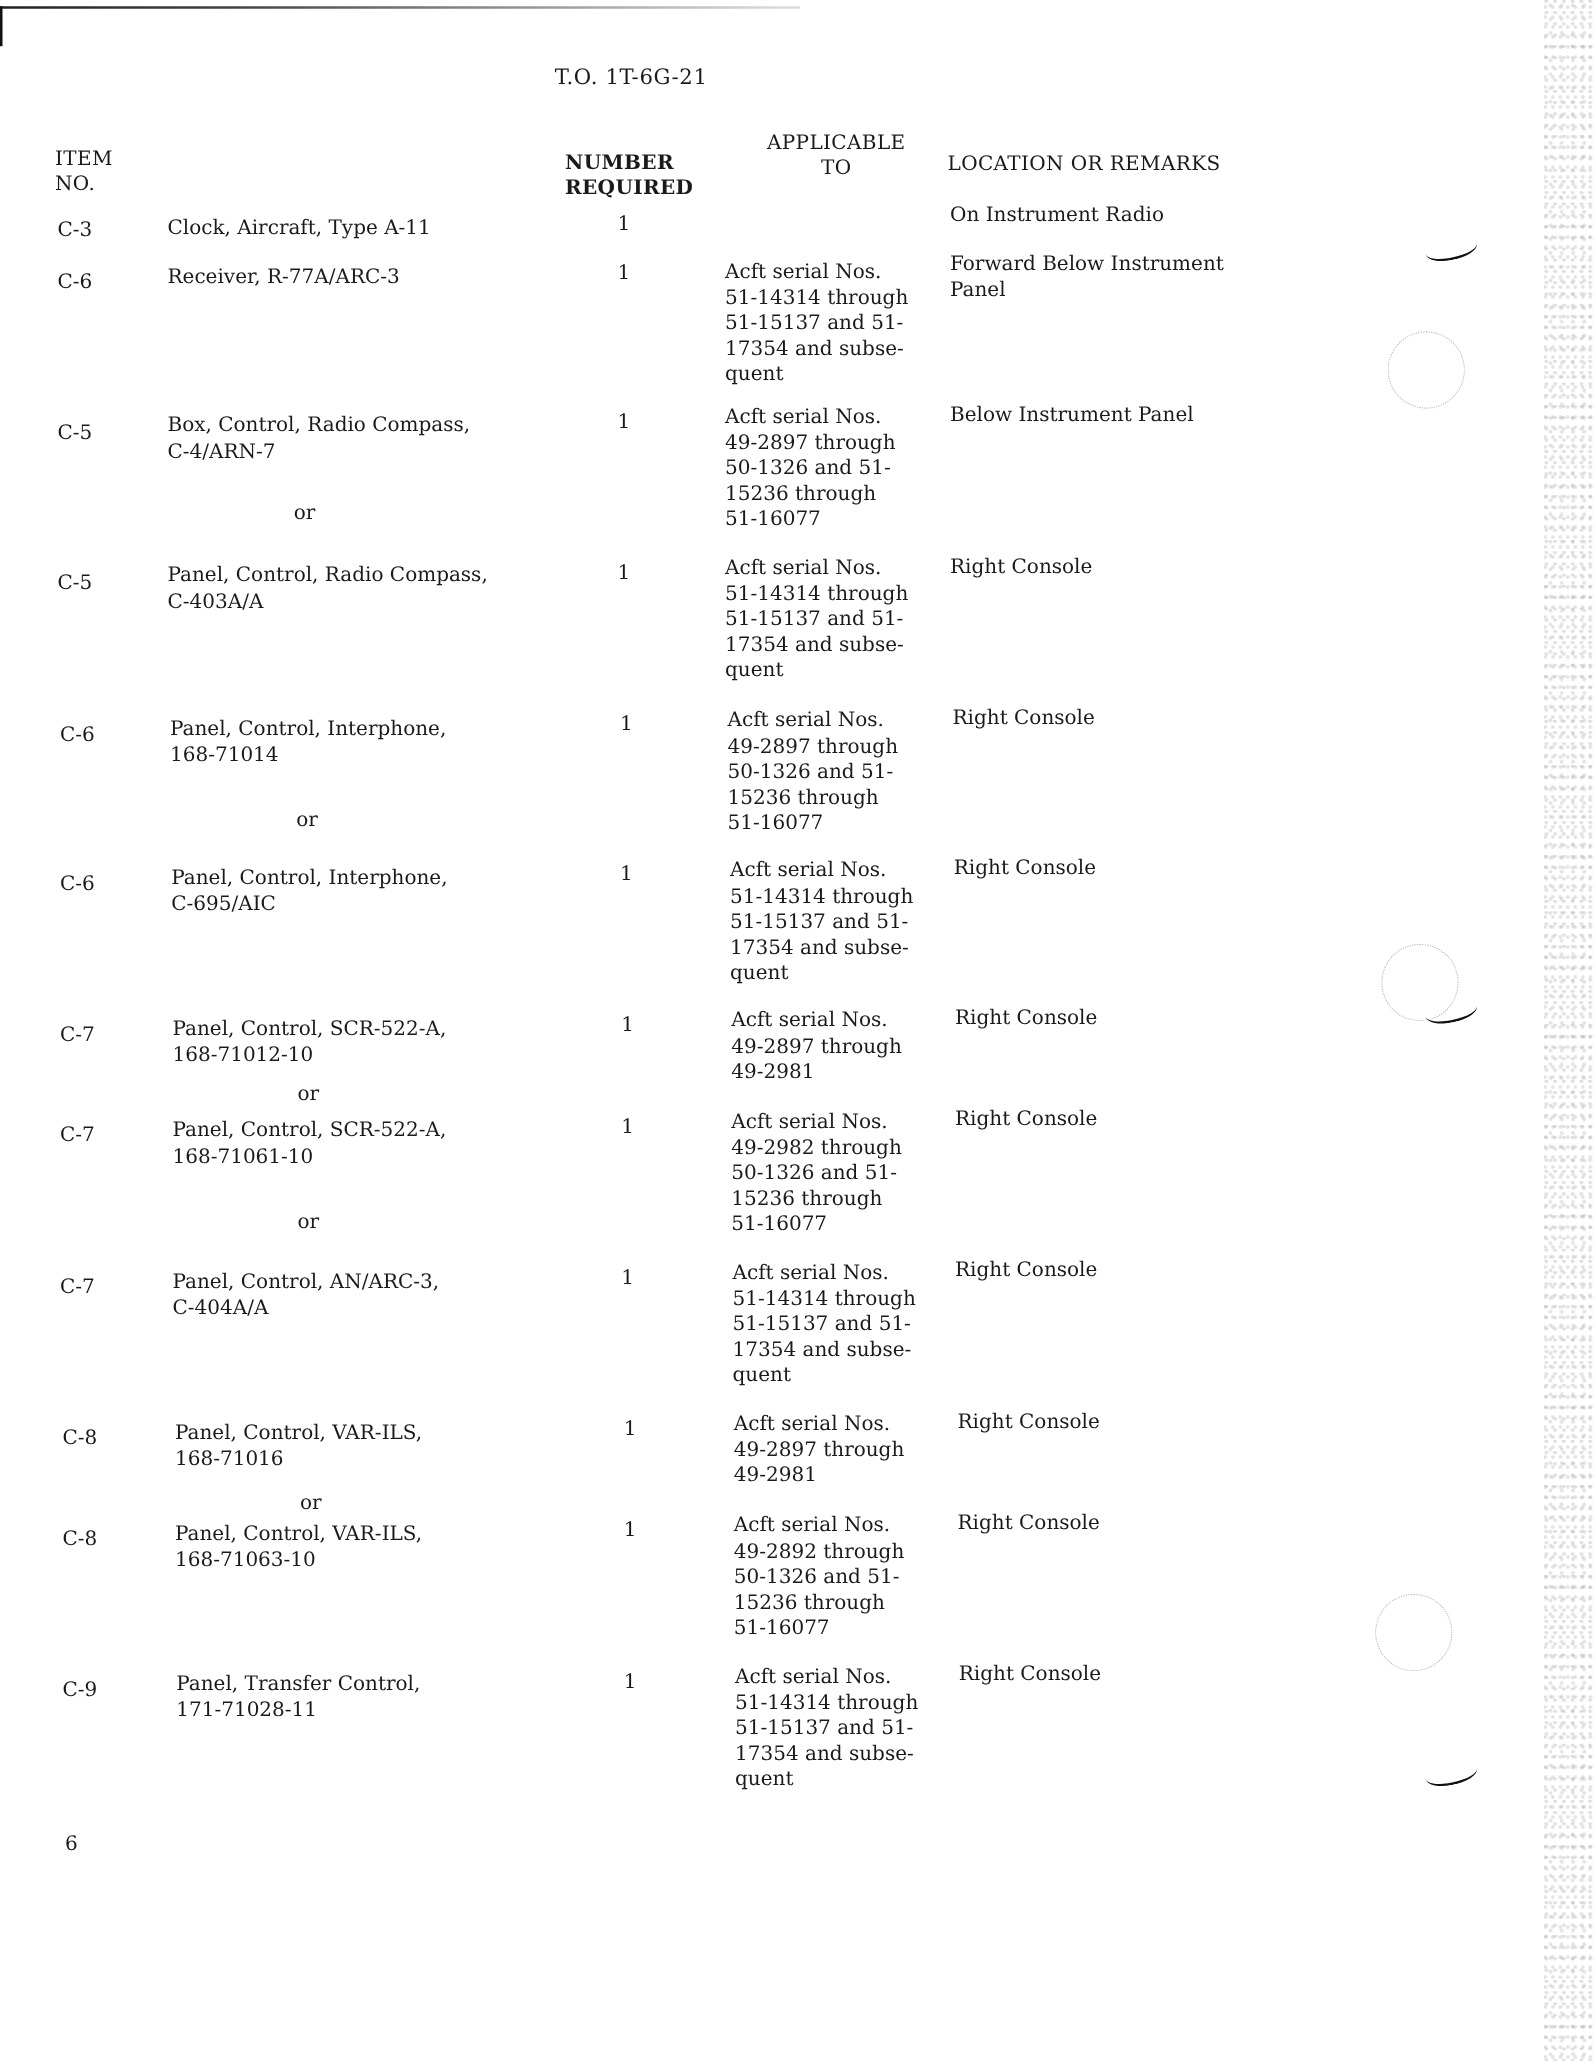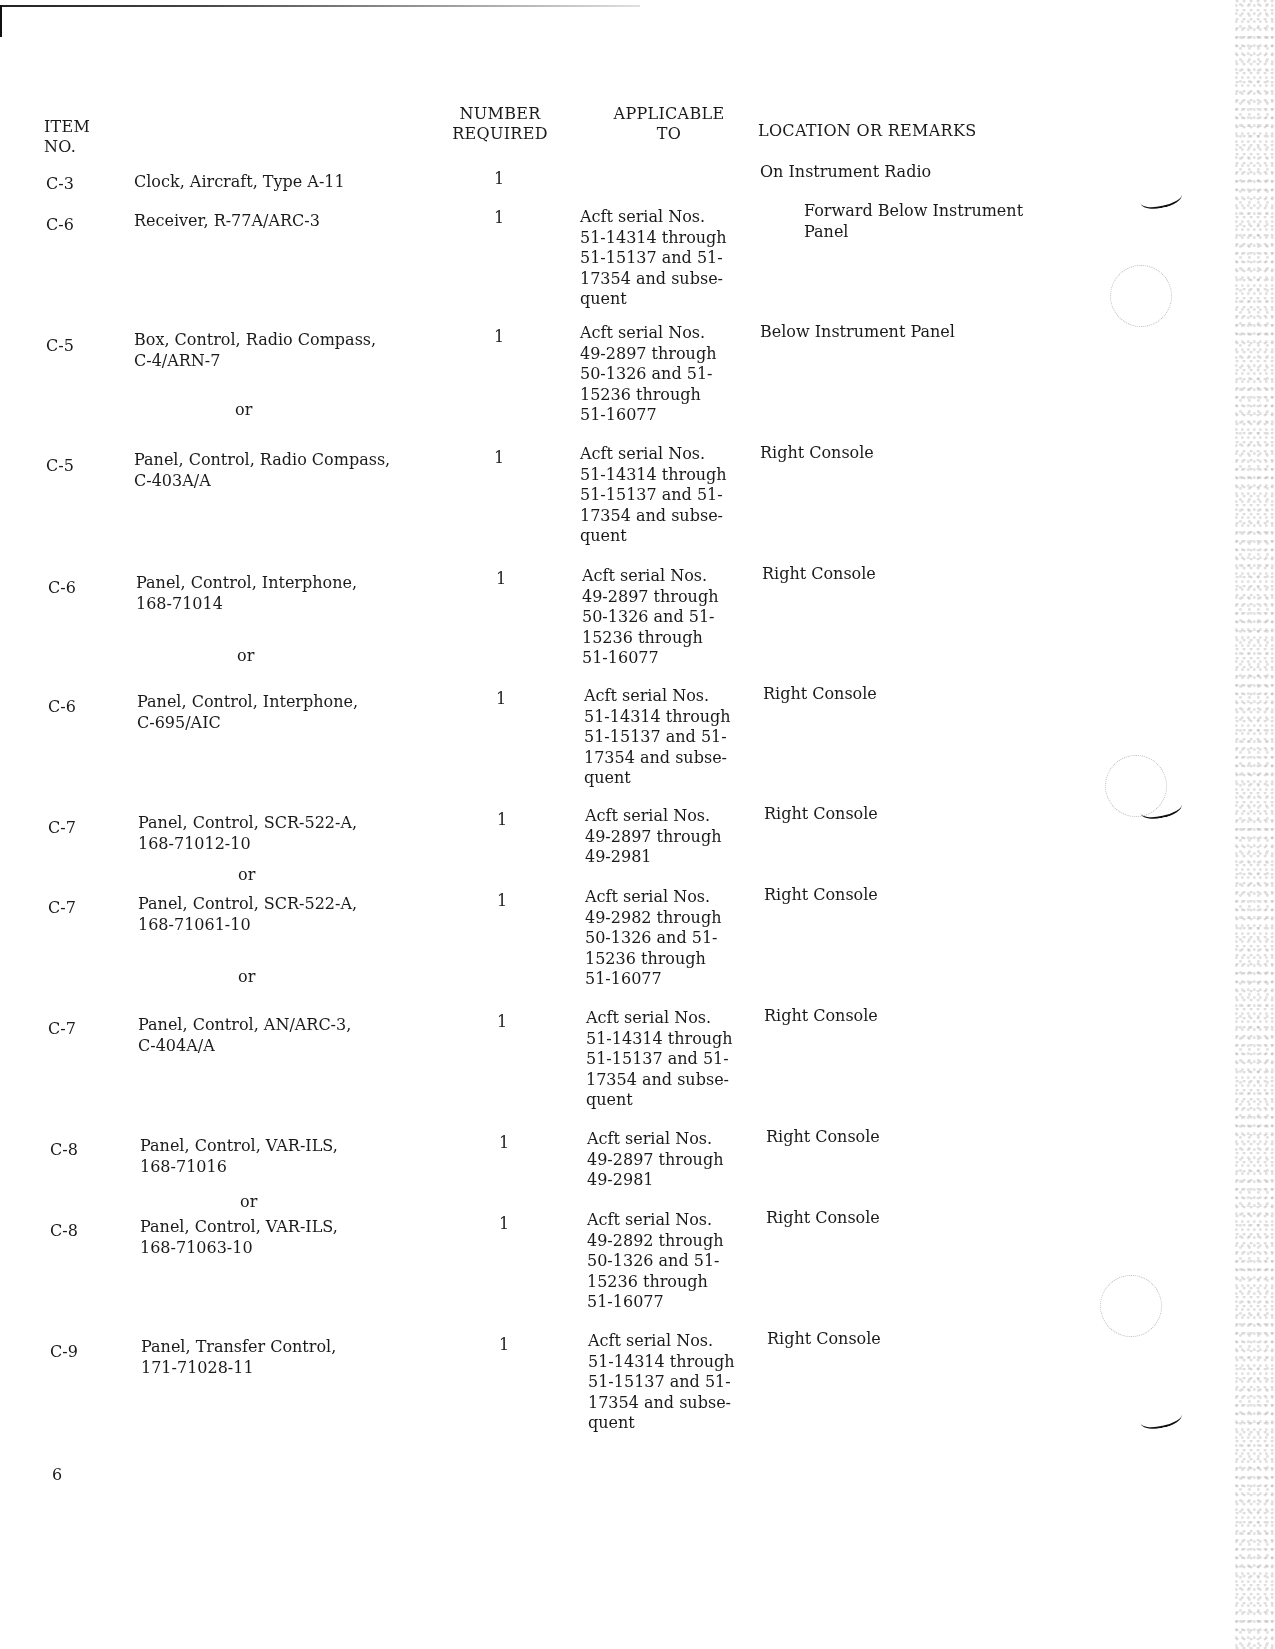--- a/index.html
+++ b/index.html
@@ -100,24 +100,25 @@
   <div class="scan-top-line"></div>
   <div class="scan-left-line"></div>
   <div class="scan-right-edge"></div>
   <div class="scan-arc" style="left:1140px; top:190px;"></div>
   <div class="scan-arc" style="left:1140px; top:800px;"></div>
   <div class="scan-arc" style="left:1140px; top:1410px;"></div>
   <div class="scan-circle" style="left:1110px; top:265px;"></div>
   <div class="scan-circle" style="left:1105px; top:755px;"></div>
   <div class="scan-circle" style="left:1100px; top:1275px;"></div>
 
+  <div class="header-title">T.O. 1T-6G-21</div>
 
   <div class="col-head" style="left:44px; top:117px;">ITEM
 NO.</div>
-  <div class="col-head" style="left:452px; top:104px; text-align:center; width:96px;">NUMBER
+  <div class="col-head" style="left:452px; top:120px; width:96px;font-weight:bold;">NUMBER
 REQUIRED</div>
   <div class="col-head" style="left:578px; top:104px; text-align:center; width:124px;margin-left:29px;">APPLICABLE
 TO</div>
   <div class="col-head" style="left:758px; top:121px;">LOCATION OR REMARKS</div>
 
   <div>
     <div class="cell item" style="top:174px;">C-3</div>
     <div class="cell nom" style="top:172px;">Clock, Aircraft, Type A-11</div>
     <div class="cell num" style="top:169px;">1</div>
     <div class="cell loc" style="top:162px;">On Instrument Radio</div>
@@ -125,21 +126,21 @@
 
   <div>
     <div class="cell item" style="top:215px;">C-6</div>
     <div class="cell nom" style="top:211px;">Receiver, R-77A/ARC-3</div>
     <div class="cell num" style="top:208px;">1</div>
     <div class="cell app" style="top:207px;">Acft serial Nos.
 51-14314 through
 51-15137 and 51-
 17354 and subse-
 quent</div>
-    <div class="cell loc" style="top:201px;margin-left:44px;">Forward Below Instrument
+    <div class="cell loc" style="top:201px;">Forward Below Instrument
 Panel</div>
   </div>
 
   <div>
     <div class="cell item" style="top:336px;">C-5</div>
     <div class="cell nom" style="top:330px;">Box, Control, Radio Compass,
 C-4/ARN-7</div>
     <div class="cell num" style="top:327px;">1</div>
     <div class="cell app" style="top:323px;">Acft serial Nos.
 49-2897 through

